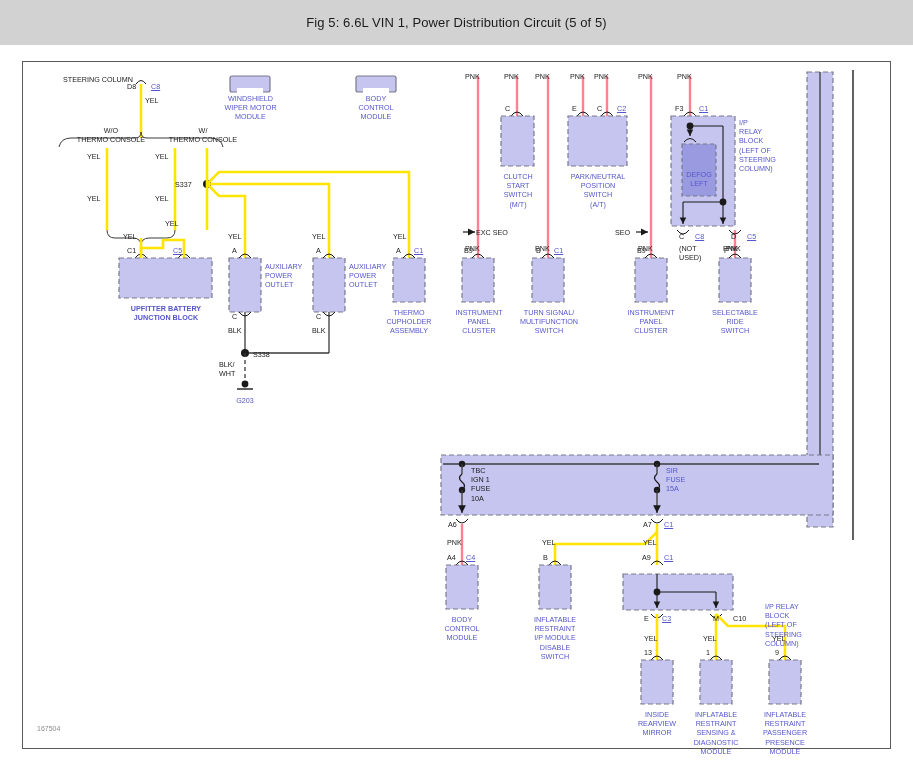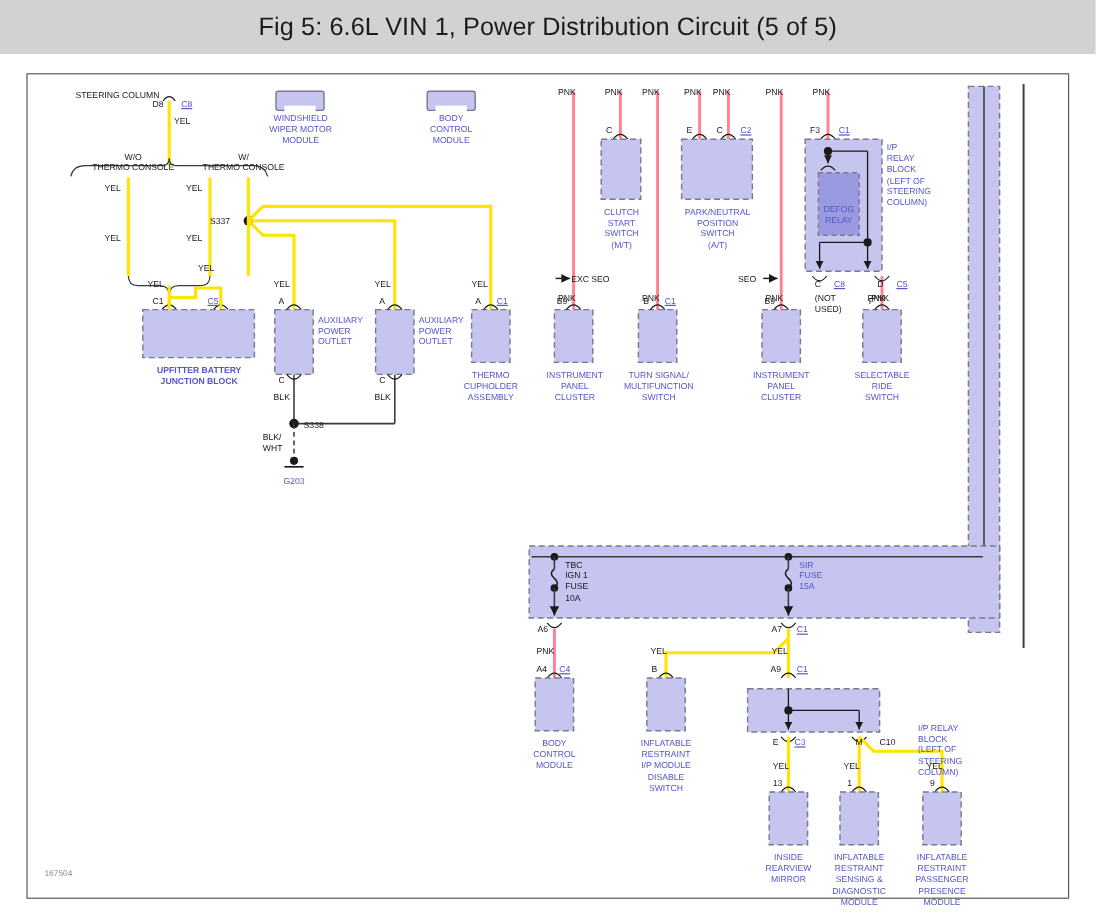--- a/index.html
+++ b/index.html
@@ -10,21 +10,21 @@
     font-family:"Liberation Sans", sans-serif;
     overflow:hidden;
     position:relative;
   }
   #titlebar {
     position:absolute; left:0; top:0; width:913px; height:45px;
     background:#d2d2d2;
     display:flex; align-items:center; justify-content:center;
   }
   #titlebar .t {
-    font-size:21px; color:#1c1c1c; font-family:"Liberation Sans", sans-serif;
+    font-size:13px; color:#1c1c1c; font-family:"Liberation Sans", sans-serif;
     letter-spacing:0.1px;
   }
   #sheet {
     position:absolute; left:22px; top:61px; width:869px; height:688px;
     border:1px solid #5a5a5a; background:#fff;
   }
   #canvas { position:absolute; left:0; top:0; width:869px; height:688px; }
   svg { position:absolute; left:0; top:0; }
   .lbl {
     position:absolute;
@@ -330,21 +330,21 @@
 
 <div class="lbl black left" style="left:652px; top:42px;">F3</div>
 <div class="lbl blue ul left" style="left:676px; top:42px;">C1</div>
 <div class="lbl blue left" style="left:716px; top:56px; width:50px;">I/P
 RELAY
 BLOCK
 (LEFT OF
 STEERING
 COLUMN)</div>
 <div class="lbl blue" style="left:650px; top:108px; width:52px;">DEFOG
-RELAY</div>
+LEFT</div>
 <div class="lbl black left" style="left:656px; top:170px;">C</div>
 <div class="lbl blue ul left" style="left:672px; top:170px;">C8</div>
 <div class="lbl black left" style="left:656px; top:182px; width:40px; text-align:left;">(NOT
 USED)</div>
 <div class="lbl black left" style="left:708px; top:170px;">D</div>
 <div class="lbl blue ul left" style="left:724px; top:170px;">C5</div>
 <div class="lbl black left" style="left:703px; top:182px;">PNK</div>
 
 <div class="lbl black left" style="left:410px; top:166px;padding-left:43px;">EXC SEO</div>
 <div class="lbl black left" style="left:592px; top:166px;">SEO</div>

